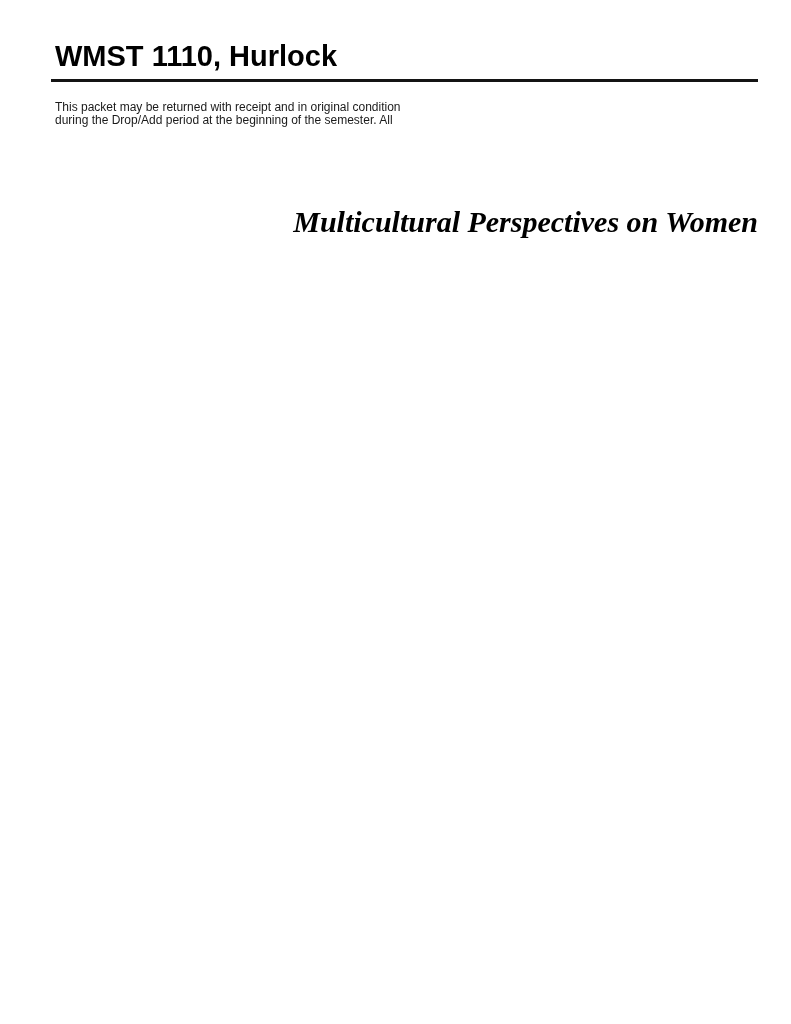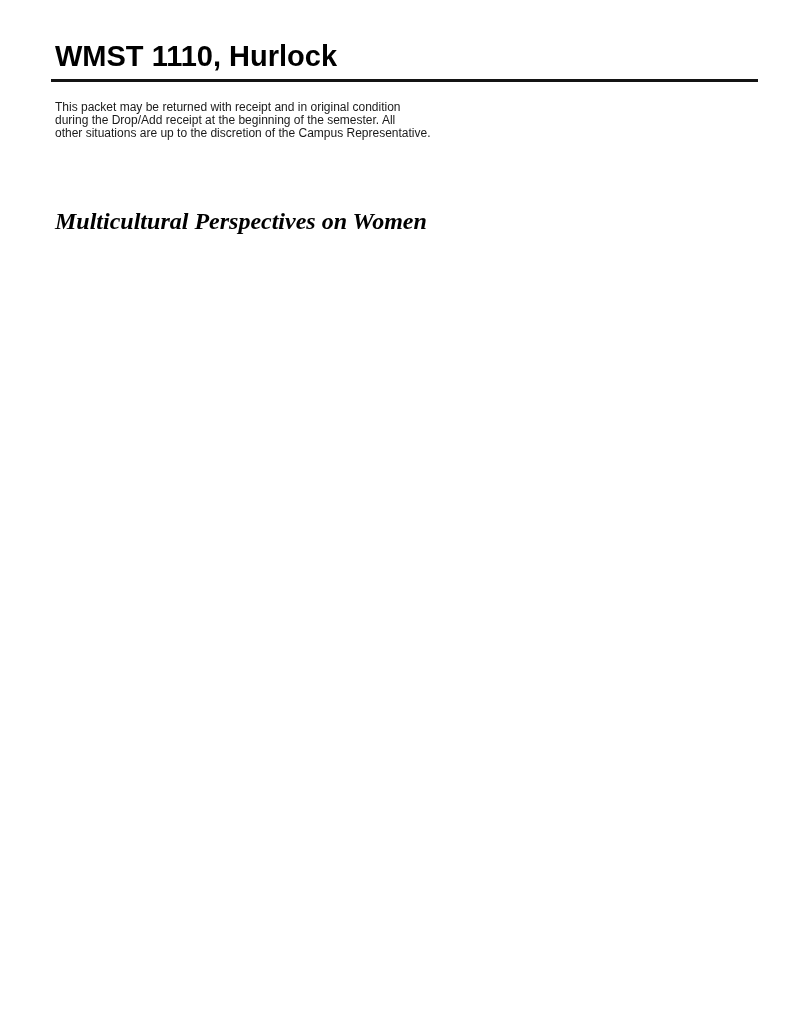--- a/index.html
+++ b/index.html
@@ -46,45 +46,44 @@
     font-family: "Liberation Sans", sans-serif;
     font-size: 12px;
     line-height: 13px;
     color: #1a1a1a;
     white-space: nowrap;
   }
   .title-line {
     position: absolute;
     left: 55px;
     right: 33px;
-    text-align: left;
+    text-align: right;
     font-family: "Liberation Serif", serif;
     font-weight: bold;
     font-style: italic;
-    font-size: 24px;
+    font-size: 30px;
     line-height: 31px;
     color: #000000;
     white-space: nowrap;
   }
   .title-line.first  { top: 206px; }
   .title-line.second { top: 277px; }
 </style>
 </head>
 <body>
 
 <div class="page">
 
   <div class="header-row">
     <span>WMST 1110, Hurlock</span>
   </div>
 
   <div class="header-rule"></div>
 
   <div class="notice">
     <div>This packet may be returned with receipt and in original condition</div>
-    <div>during the Drop/Add receipt at the beginning of the semester. All</div>
-    <div>other situations are up to the discretion of the Campus Representative.</div>
+    <div>during the Drop/Add period at the beginning of the semester. All</div>
   </div>
 
   <div class="title-line first">Multicultural Perspectives on Women</div>
 
 
 </div>
 
 </body></html>

